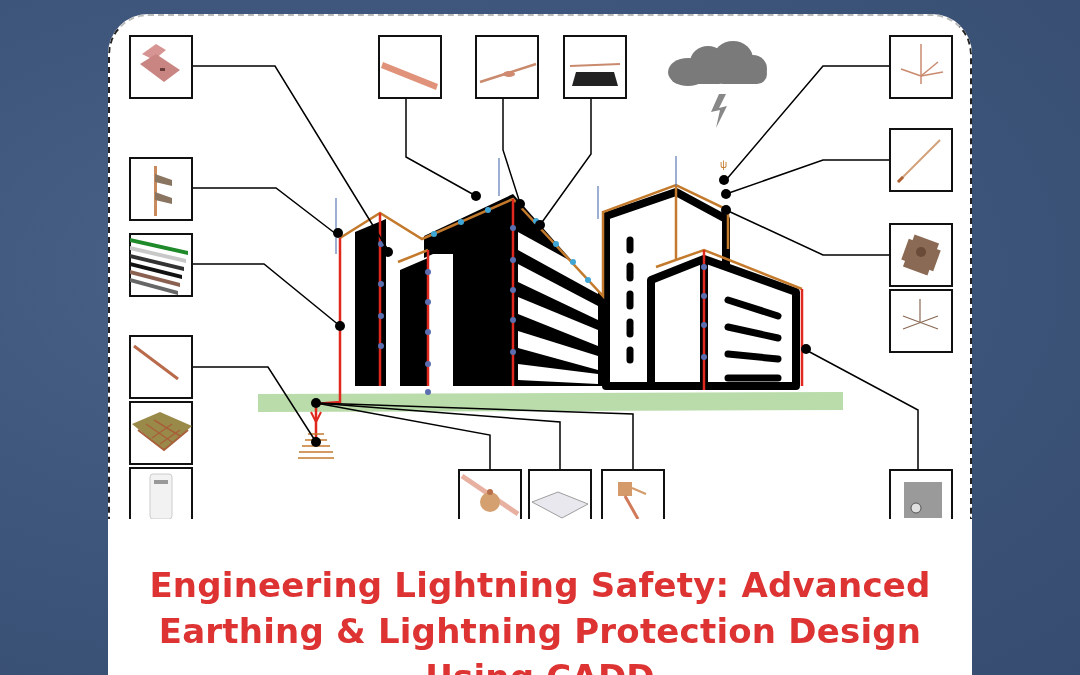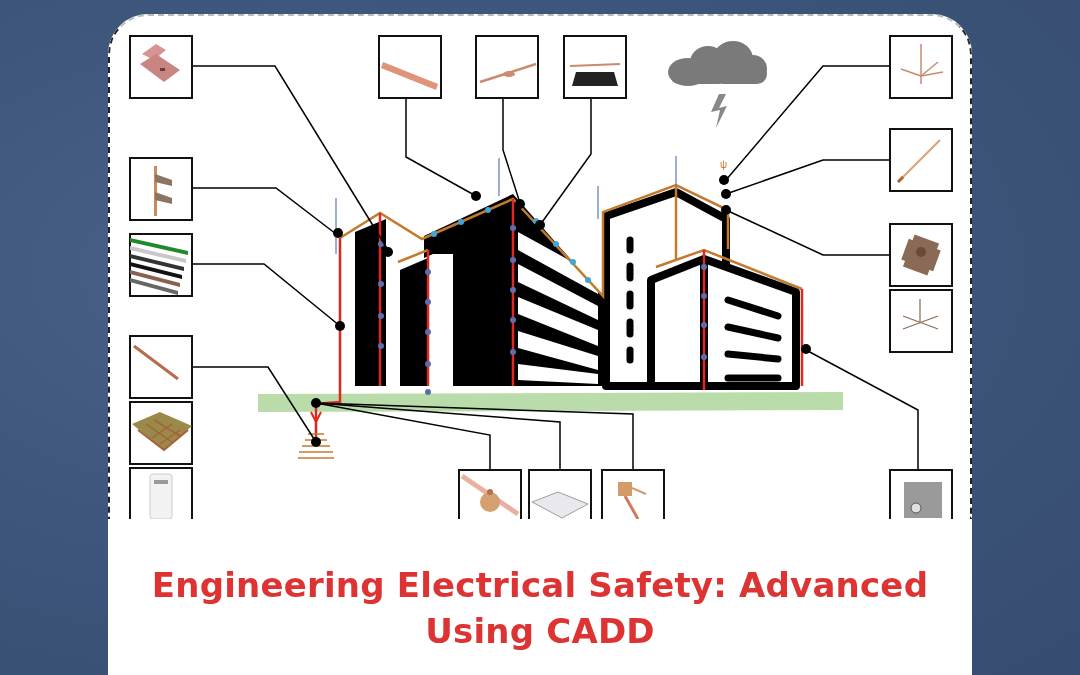--- a/index.html
+++ b/index.html
@@ -270,16 +270,17 @@
       <line x1="517" y1="482" x2="530" y2="505" stroke="#d07a5a" stroke-width="3"></line>
       <line x1="524" y1="474" x2="538" y2="480" stroke="#d49a6a" stroke-width="2"></line>
     </g>
     <g>
       <rect x="796" y="468" width="38" height="36" fill="#9a9a9a"></rect>
       <circle cx="808" cy="494" r="5" fill="#e0e0e0" stroke="#555"></circle>
     </g>
   </svg>
 
   <div class="title">
-    <div>Engineering Electrical Safety: Advanced</div>
+    <div>Engineering Lightning Safety: Advanced</div>
+    <div>Earthing &amp; Lightning Protection Design</div>
     <div>Using CADD</div>
   </div>
 </div>
 
 </body></html>

